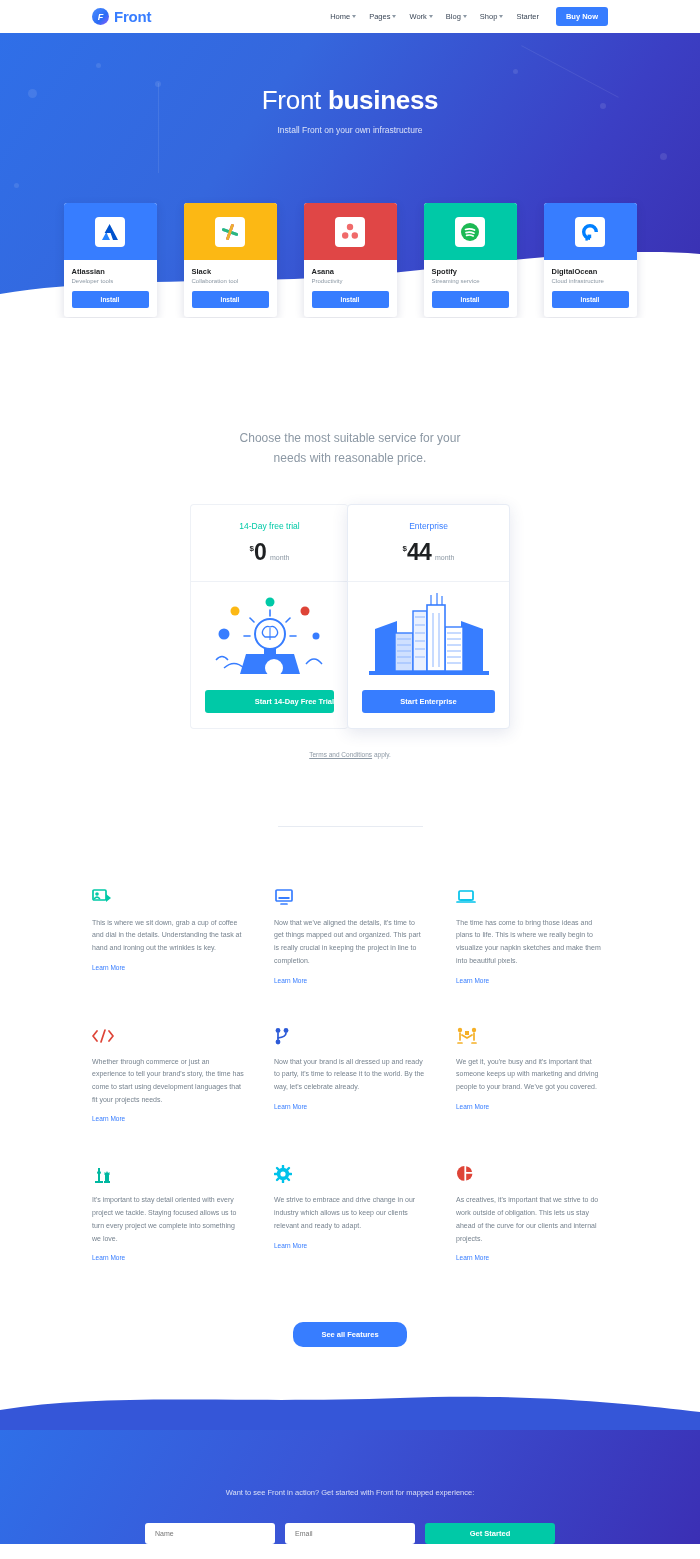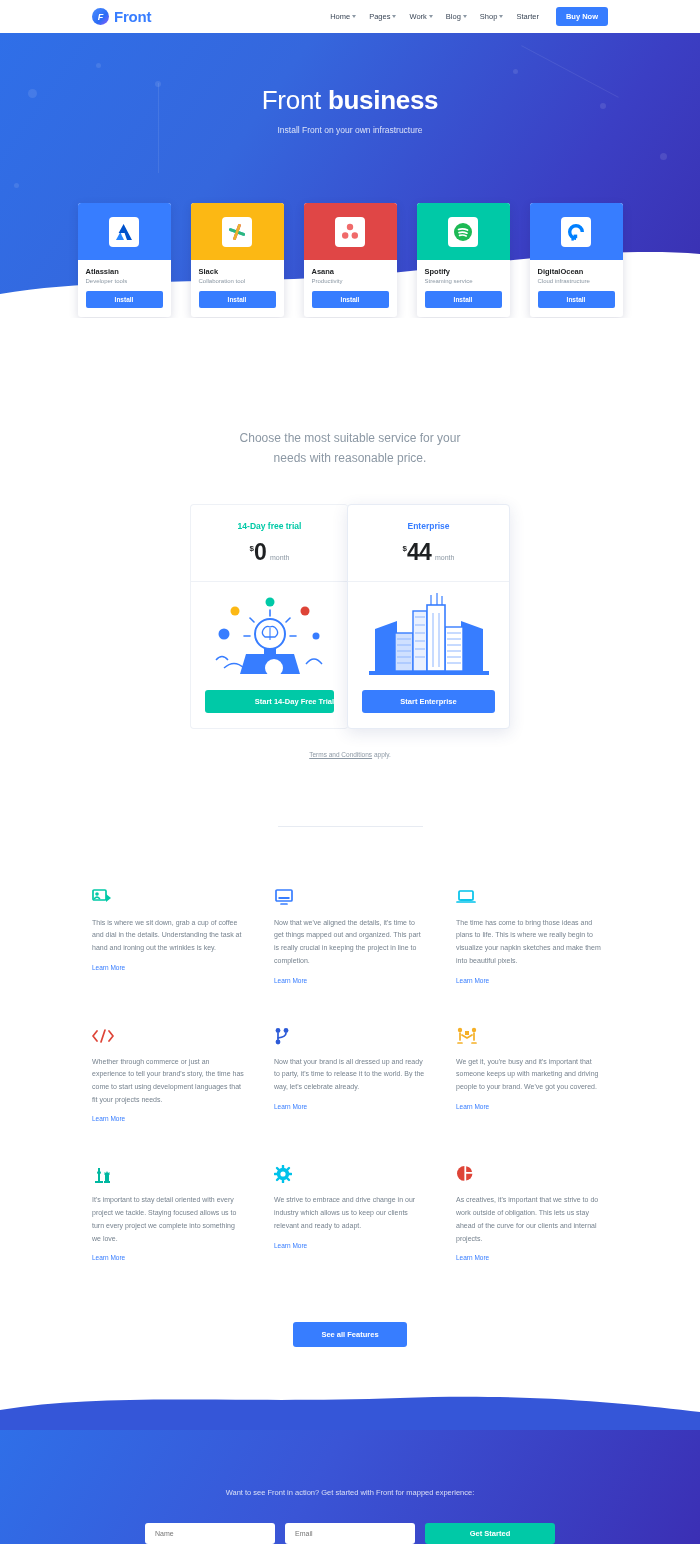--- a/index.html
+++ b/index.html
@@ -70,21 +70,21 @@
     margin-top: 9px; position: relative; z-index: 3;
   }
   .hero-wave {
     position: absolute; left: 0; bottom: 0; width: 100%; height: 70px;
     z-index: 4; pointer-events: none;
   }
 
   
   .cards-wrap {
     position: absolute; top: 170px; left: 0; width: 100%;
-    display: flex; justify-content: center; gap: 20px; z-index: 10;
+    display: flex; justify-content: center; gap: 27px; z-index: 10;
   }
   .app-card {
     width: 93px; background: #fff; border-radius: 3px;
     box-shadow: 0 3px 10px rgba(30,40,90,.16);
     overflow: hidden; position: relative;
   }
   .app-card-top {
     height: 57px; display: flex; align-items: center; justify-content: center;
   }
   .app-logo {
@@ -113,21 +113,21 @@
   .price-card {
     width: 158px; background: #fff; border: 1px solid #eef1f6; border-radius: 4px;
   }
   .price-card.plain { border-right: none; }
   .price-card.featured {
     width: 163px; box-shadow: 0 4px 16px rgba(40,60,120,.12);
     border: 1px solid #e7ecf5; border-radius: 4px; z-index: 2;
     margin-left: -1px;
   }
   .price-head { padding: 16px 0 0; }
-  .plan-name { font-size: 8.5px; font-weight: bold; }
+  .plan-name { font-size: 8.5px; font-weight: normal; }
   .plan-name.trial { color: #00c9a7; }
   .plan-name.ent { color: #377dff; }
   .price-amount {
     margin-top: 8px; display: flex; align-items: baseline; justify-content: center;
     color: #1e2022;
   }
   .cur { font-size: 8px; font-weight: bold; align-self: flex-start; margin-top: 5px; }
   .amt { font-size: 23px; font-weight: bold; letter-spacing: -0.8px; }
   .per { font-size: 7px; color: #8c98a4; margin-left: 4px; }
   .price-divider { height: 1px; background: #eef1f6; margin-top: 15px; }
@@ -155,21 +155,21 @@
   .feature-icon { height: 22px; display: flex; align-items: flex-end; }
   .feature-text {
     font-size: 7px; color: #77838f; line-height: 1.82; margin-top: 11px;
   }
   .learn-more {
     display: inline-block; margin-top: 9px; font-size: 6.5px;
     color: #377dff; text-decoration: none; cursor: pointer;
   }
   .see-all-wrap { text-align: center; margin-top: 58px; }
   .see-all {
-    background: #377dff; color: #fff; border: none; border-radius: 3px;
+    background: #377dff; color: #fff; border: none; border-radius: 10px;
     font-size: 7.5px; font-weight: bold; padding: 8px 28px; cursor: pointer;
   }
 
   
   .cta-zone { position: relative; margin-top: 43px; }
   .cta-wave { display: block; width: 100%; height: 40px; }
   .cta {
     background: linear-gradient(120deg, #2f6fe8 0%, #3a55d6 45%, #3b2fb4 100%);
     padding: 48px 0 0; text-align: center; margin-top: -1px;
   }

